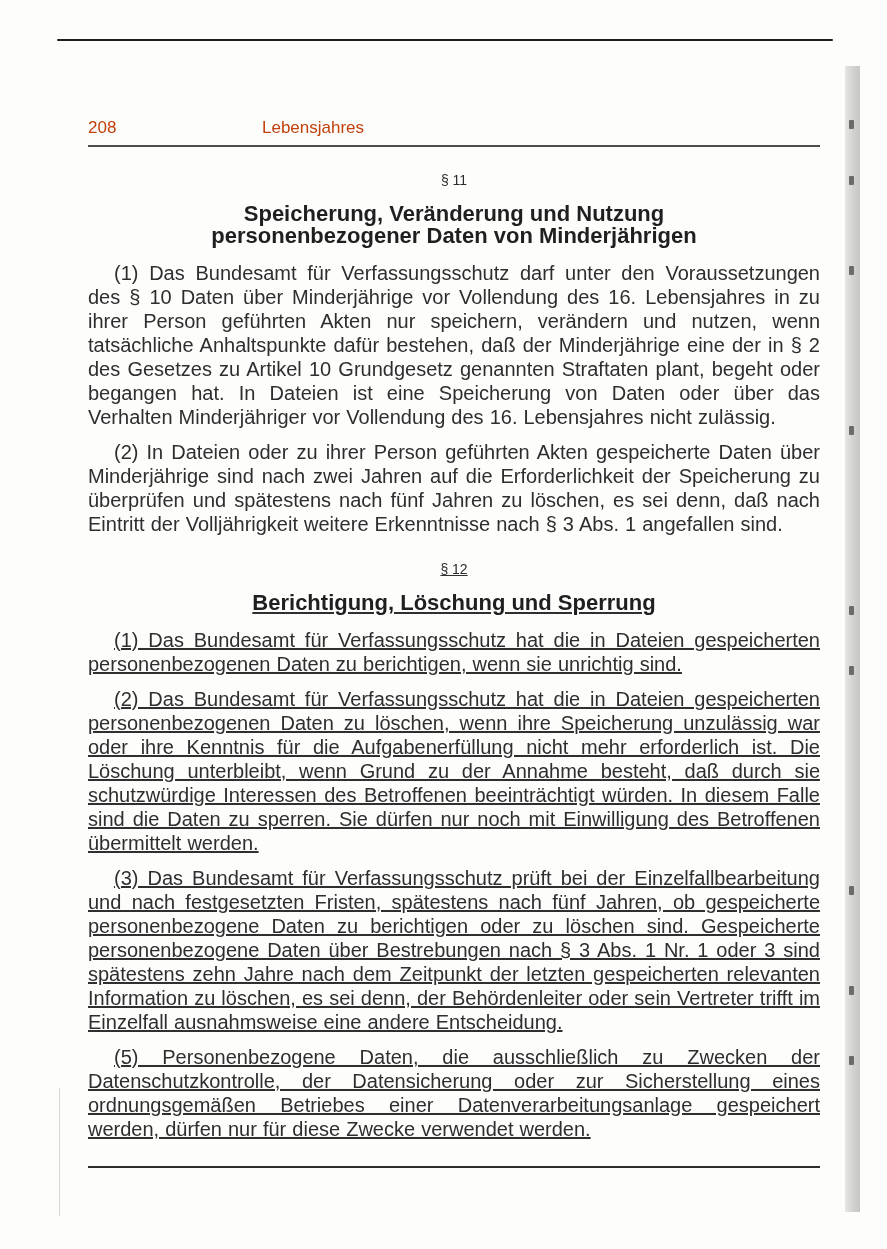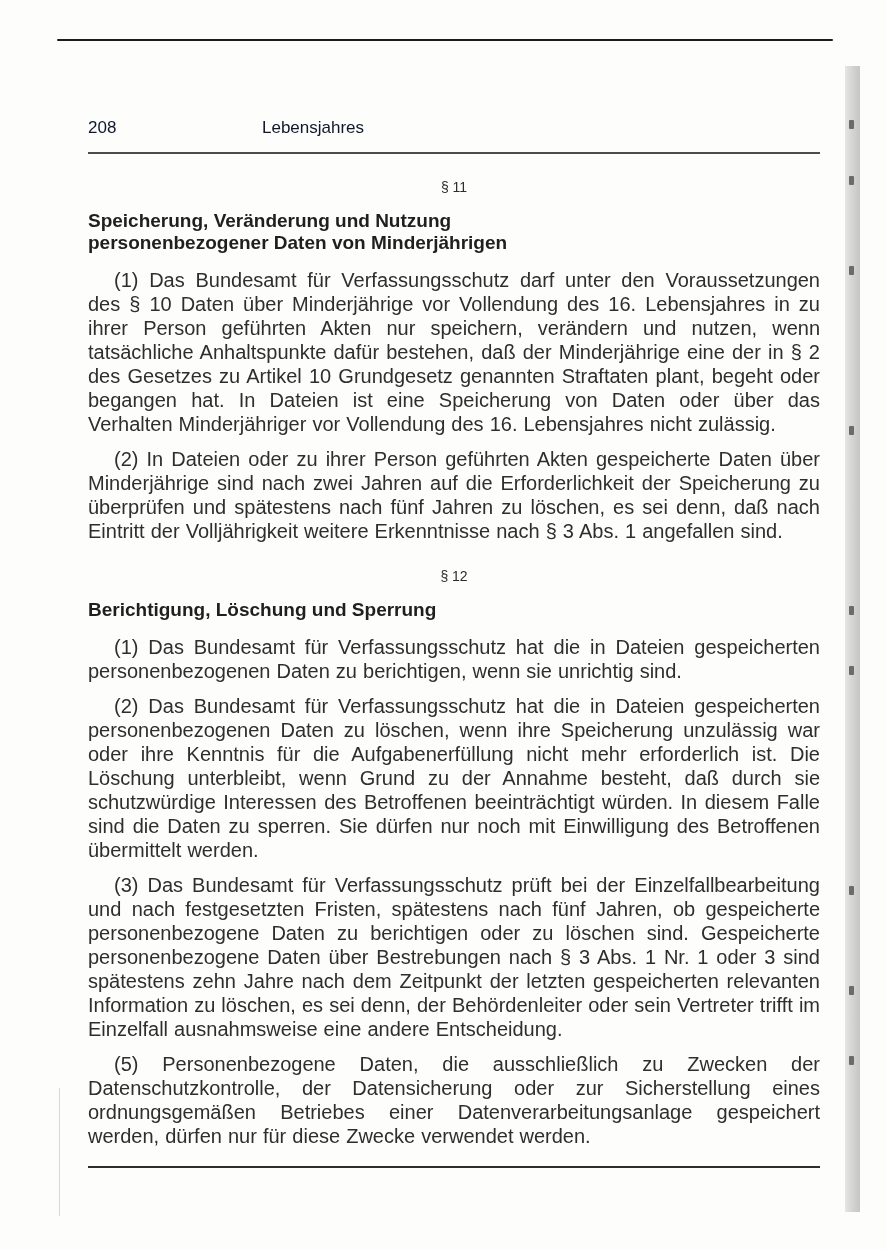--- a/index.html
+++ b/index.html
@@ -54,55 +54,55 @@
   .content {
     position: absolute;
     left: 88px;
     top: 118px;
     width: 732px;
   }
   .page-header {
     display: flex;
     align-items: baseline;
     font-size: 17px;
-    color: #0f172a;
-    padding-bottom: 14px;
+    color: #c2410c;
+    padding-bottom: 7px;
     border-bottom: 2px solid #4d4d4b;
   }
   .page-header .page-num {
     display: inline-block;
     width: 174px;
   }
   .law-section { margin: 0; }
   .section-number {
     text-align: center;
     font-size: 14px;
     margin: 25px 0 15px 0;
     color: #2c2c2c;
   }
   .section-title {
-    text-align: left;
-    font-size: 19px;
+    text-align: center;
+    font-size: 22px;
     font-weight: bold;
     line-height: 22px;
     margin: 0 0 14px 0;
     color: #1f1f1f;
   }
   .body-par {
     font-size: 20px;
     line-height: 24px;
     text-align: justify;
     text-indent: 26px;
     margin: 0 0 11px 0;
     hyphens: auto;
     -webkit-hyphens: auto;
     word-spacing: 0.5px;
     color: #2e2e2e;
   }
-  .law-section.second { margin-top: 20px; }
+  .law-section.second { margin-top: 20px; text-decoration: underline; }
   .bottom-rule {
     position: absolute;
     left: 88px;
     top: 1166px;
     width: 732px;
     height: 2px;
     background: #2e2e2c;
   }
 </style>
 </head>

